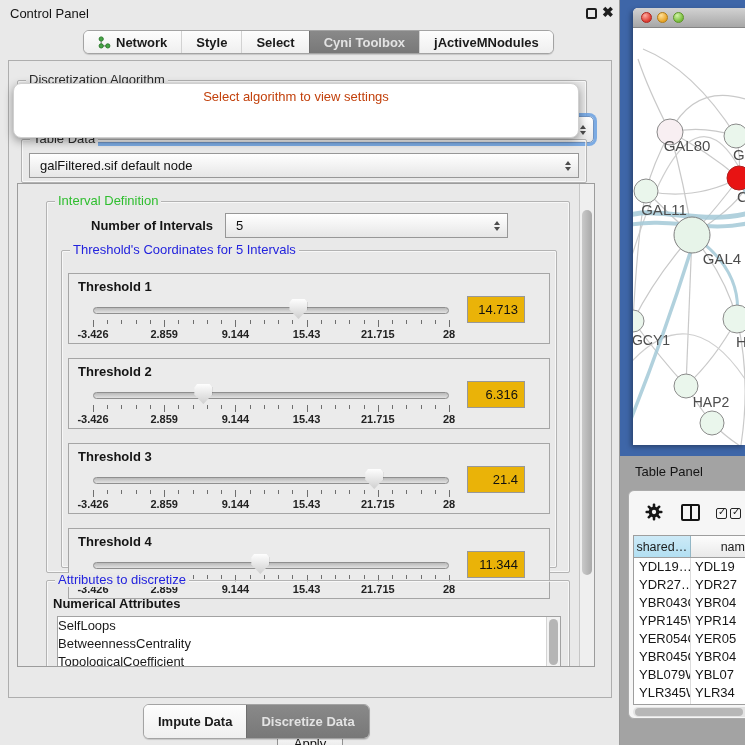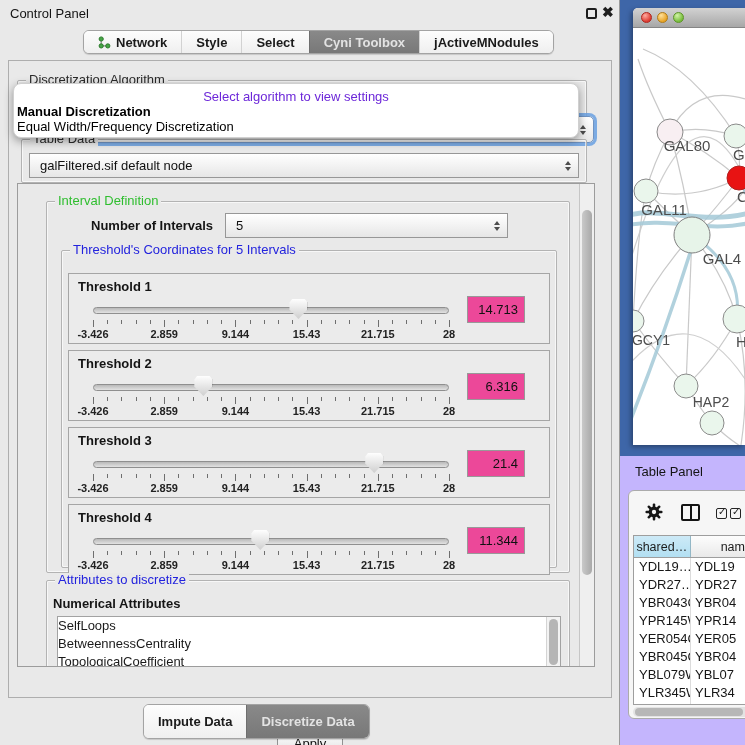--- a/index.html
+++ b/index.html
@@ -32,58 +32,58 @@
   .combo{position:absolute;border:1px solid #979797;border-radius:0;background:linear-gradient(#ffffff,#e6e6e6);font-size:13px;color:#101010;display:flex;align-items:center;padding:0 20px 0 10px;cursor:pointer}
   .stepper{position:absolute;right:7px;top:50%;transform:translateY(-50%);display:flex;flex-direction:column;gap:2px}
   .arr-up{width:0;height:0;border-left:3.5px solid transparent;border-right:3.5px solid transparent;border-bottom:4px solid #4d4d4d}
   .arr-dn{width:0;height:0;border-left:3.5px solid transparent;border-right:3.5px solid transparent;border-top:4px solid #4d4d4d}
   .combo.focus{box-shadow:0 0 0 3px var(--accent-focus,rgba(105,160,225,.8));border-color:#6f93c2}
 
   
   #disc-group{left:8px;top:19px;width:570px;height:53px}
   #algo-combo{left:22px;top:35px;width:554px;height:27px;border-radius:5px}
   #algo-popup{position:absolute;left:4px;top:22px;width:566px;height:55px;background:#fff;border:1px solid #d0d0d0;border-radius:8px;box-shadow:0 3px 10px rgba(0,0,0,.38);z-index:6;overflow:hidden}
-  #popup-hint{text-align:center;color:#6d28d9;font-size:13px;margin-top:5px}
+  #popup-hint{text-align:center;color:#c2410c;font-size:13px;margin-top:5px}
   .popup-option{font-size:13px;color:#000;line-height:15px;padding-left:3px;cursor:pointer}
   .popup-option.bold{font-weight:bold}
 
   #tabledata-group{left:12px;top:78px;width:566px;height:44px}
   #tabledata-combo{left:7px;top:13px;width:550px;height:25px}
 
   #scroll-panel{position:absolute;left:8px;top:122px;width:578px;height:484px;border:1px solid #9c9c9c;background:#e9e9e9;overflow:hidden}
   .vscroll{position:absolute;top:0;right:0;width:15px;height:100%;background:#efefef;border-left:1px solid #c6c6c6}
   .vscroll .thumb{position:absolute;left:2px;width:10px;border-radius:6px;background:linear-gradient(90deg,#c9c9c9,#a9a9a9);cursor:pointer}
 
   #interval-group{left:28px;top:17px;width:524px;height:372px}
   #num-int-label{position:absolute;left:44px;top:16px;font-size:13px;font-weight:bold;color:#151515}
   #num-int-combo{left:178px;top:11px;width:283px;height:25px}
   #thresh-group{left:14px;top:48px;width:496px;height:318px}
   #thresh-stack{position:absolute;left:6px;top:22px;width:482px}
 
-  .thresh{position:relative;width:482px;height:71px;border:1px solid #a5a5a5;background:#ebebeb;margin-bottom:6px}
+  .thresh{position:relative;width:482px;height:71px;border:1px solid #a5a5a5;background:#ebebeb;margin-bottom:14px}
   .t-label{position:absolute;left:9px;top:5px;font-size:13px;font-weight:bold;color:#141414}
   .t-track{position:absolute;left:24px;top:33px;width:356px;height:7px;border:1px solid #8f8f8f;border-radius:4px;background:linear-gradient(#b9b9b9,#e2e2e2);cursor:pointer}
   .t-thumb{position:absolute;top:25px;width:18px;height:20px;background:linear-gradient(#fefefe,#cfcfcf);clip-path:polygon(15% 0,85% 0,100% 18%,100% 52%,50% 100%,0 52%,0 18%);filter:drop-shadow(0 0 1px rgba(0,0,0,.6));z-index:2;cursor:pointer}
   .tick{position:absolute;width:1px;background:#6e6e6e}
   .tick.minor{top:46px;height:4px}
   .tick.major{top:46px;height:7px}
   .tick-lab{position:absolute;top:54px;transform:translateX(-50%);font-size:11px;font-weight:bold;color:#222;white-space:nowrap}
-  .t-value{position:absolute;left:398px;top:22px;width:58px;height:27px;background:#ec4899;border:1px solid #989898;font-size:13px;text-align:right;line-height:25px;padding-right:6px;color:#111}
+  .t-value{position:absolute;left:398px;top:22px;width:58px;height:27px;background:#eab308;border:1px solid #989898;font-size:13px;text-align:right;line-height:25px;padding-right:6px;color:#111}
 
   #attr-group{left:28px;top:396px;width:524px;height:110px}
   #attr-title{position:absolute;left:6px;top:15px;font-size:13px;font-weight:bold;color:#151515}
   #attr-list{position:absolute;left:10px;top:35px;width:504px;height:72px;background:#fff;border:1px solid #a2a2a2;overflow:hidden}
   .attr-item{font-size:13px;color:#1a1a1a;line-height:18px;cursor:pointer}
   #attr-vscroll{position:absolute;top:0;right:0;width:14px;height:100%;background:#f3f3f3;border-left:1px solid #d4d4d4}
   #attr-vscroll .thumb{position:absolute;left:2px;top:2px;width:9px;height:46px;border-radius:5px;background:#b5b5b5;cursor:pointer}
 
   #apply-btn{position:absolute;left:268px;top:671px;width:66px;height:22px;border:1px solid #929292;border-radius:5px;background:linear-gradient(#fefefe,#e2e2e2);font-size:13px;font-family:"Liberation Sans",sans-serif;color:#111;cursor:pointer}
 
   
-  #right-pane{position:absolute;left:620px;top:0;width:125px;height:745px;background:#c4b5fd;overflow:hidden}
+  #right-pane{position:absolute;left:620px;top:0;width:125px;height:745px;background:#a3a3a3;overflow:hidden}
   #desktop-blue{position:absolute;left:0;top:0;width:125px;height:456px;background:var(--desktop-blue,#3e66a8)}
   #net-window{position:absolute;left:13px;top:8px;width:112px;height:437px;background:#fff;border-radius:5px 0 0 0;box-shadow:-2px 2px 5px rgba(0,0,0,.35)}
   #mac-titlebar{position:absolute;left:0;top:0;width:100%;height:20px;background:linear-gradient(#d2d2d2,#a7a7a7);border-bottom:1px solid #858585;border-radius:5px 0 0 0;display:flex;align-items:center;gap:5px;padding-left:8px}
   .light{width:11px;height:11px;border-radius:50%;cursor:pointer}
   .light.red{background:radial-gradient(circle at 35% 28%,#ffaca0,#dd3b30 70%);border:1px solid #ad251d}
   .light.yellow{background:radial-gradient(circle at 35% 28%,#ffe09a,#e8a426 70%);border:1px solid #b07b16}
   .light.green{background:radial-gradient(circle at 35% 28%,#d2f3a6,#77bd3c 70%);border:1px solid #5d9427}
   #net-content{position:absolute;left:0;top:21px;width:112px;height:416px;background:#fff;overflow:hidden}
   #net-svg{position:absolute;left:0;top:0}
 
@@ -153,24 +153,20 @@
         <div id="algo-combo" class="combo focus">
           <span class="stepper">
               <span class="arr-up"></span>
               <span class="arr-dn"></span>
             </span>
         </div>
       </div>
 
       <div id="algo-popup">
         <div id="popup-hint">Select algorithm to view settings</div>
-        <div id="popup-options">
-            <div class="popup-option bold">Manual Discretization</div>
-            <div class="popup-option">Equal Width/Frequency Discretization</div>
-          </div>
       </div>
 
       <div id="tabledata-group" class="group">
         <span class="group-label lbl-dark">Table Data</span>
         <div id="tabledata-combo" class="combo">
           <span>galFiltered.sif default node</span>
           <span class="stepper">
               <span class="arr-up"></span>
               <span class="arr-dn"></span>
             </span>

